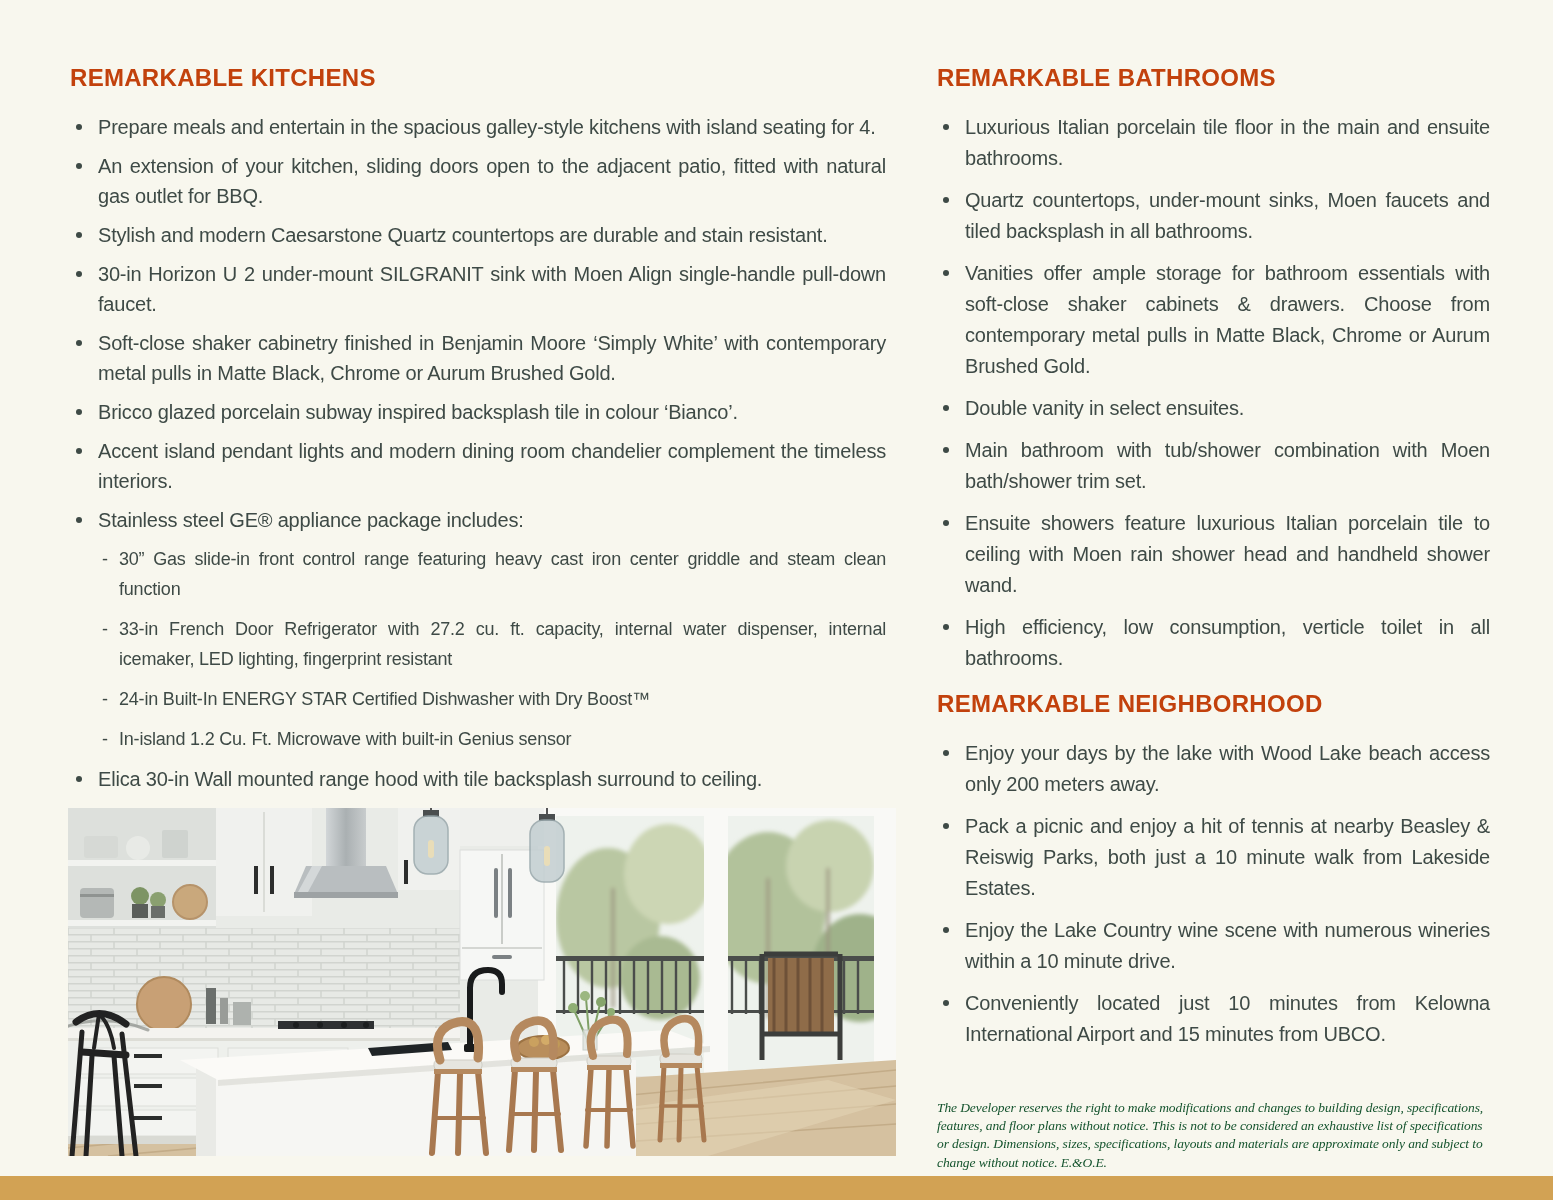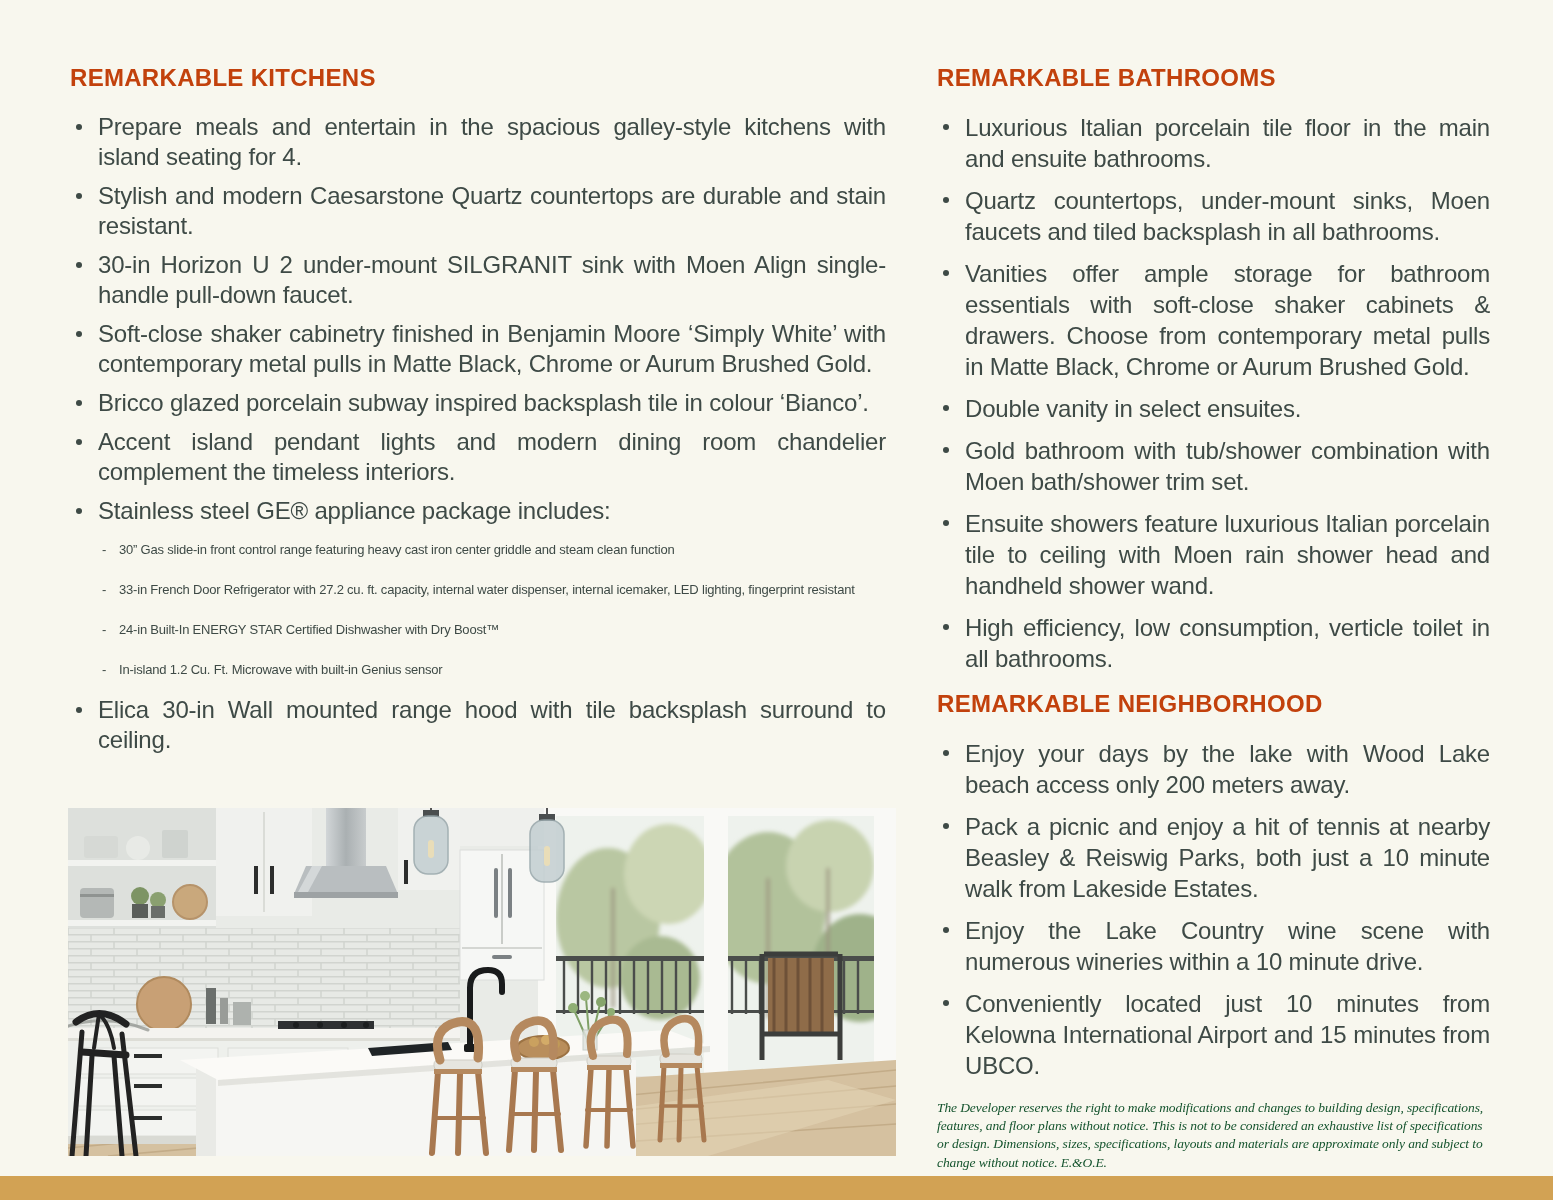--- a/index.html
+++ b/index.html
@@ -15,31 +15,31 @@
   .col-left{left:70px;width:816px;}
   .col-right{left:937px;width:553px;}
   .section-heading{
     font-size:24px;font-weight:bold;color:#c2410c;
     letter-spacing:.3px;margin:0 0 20px 0;line-height:28px;
   }
   .section-heading.second{margin-top:16px;}
   ul{list-style:none;margin:0;padding:0;}
   ul.bullets>li{
     position:relative;padding-left:28px;margin-bottom:9px;
-    font-size:24px;line-height:30px;text-align:justify;letter-spacing:-0.2px;
+    font-size:20px;line-height:30px;text-align:justify;letter-spacing:-0.2px;
   }
   ul.bullets>li::before{
     content:"";position:absolute;left:6px;top:12px;width:6px;height:6px;
     border-radius:50%;background:#3e4a46;
   }
   .col-right ul.bullets>li{margin-bottom:11px;line-height:31px;}
   ul.subs{margin:2px 0 9px 30px;}
   ul.subs>li{
     position:relative;padding-left:19px;margin-bottom:10px;
-    font-size:13px;line-height:30px;text-align:justify;letter-spacing:-0.2px;
+    font-size:18px;line-height:30px;text-align:justify;letter-spacing:-0.2px;
   }
   ul.subs>li::before{
     content:"-";position:absolute;left:2px;top:0;color:#3e4a46;
   }
   .photo{
     position:absolute;left:68px;top:808px;width:828px;height:348px;
     overflow:hidden;background:#e9ebe7;
   }
   .disclaimer{
     position:absolute;left:937px;top:1085px;width:556px;
@@ -51,20 +51,21 @@
     background:#d2a254;
   }
 </style>
 </head>
 <body>
 
 <div class="col col-left">
   <h2 class="section-heading">REMARKABLE KITCHENS</h2>
   <ul class="bullets">
     <li>Prepare meals and entertain in the spacious galley-style kitchens with island seating for 4.</li>
+    <li>An extension of your kitchen, sliding doors open to the adjacent patio, fitted with natural gas outlet for BBQ.</li>
     <li>Stylish and modern Caesarstone Quartz countertops are durable and stain resistant.</li>
     <li>30-in Horizon U 2 under-mount SILGRANIT sink with Moen Align single-handle pull-down faucet.</li>
     <li>Soft-close shaker cabinetry finished in Benjamin Moore ‘Simply White’ with contemporary metal pulls in Matte Black, Chrome or Aurum Brushed Gold.</li>
     <li>Bricco glazed porcelain subway inspired backsplash tile in colour ‘Bianco’.</li>
     <li>Accent island pendant lights and modern dining room chandelier complement the timeless interiors.</li>
     <li>Stainless steel GE® appliance package includes:</li>
   </ul>
   <ul class="subs">
     <li>30” Gas slide-in front control range featuring heavy cast iron center griddle and steam clean function</li>
     <li>33-in French Door Refrigerator with 27.2 cu. ft. capacity, internal water dispenser, internal icemaker, LED lighting, fingerprint resistant</li>
@@ -76,21 +77,21 @@
   </ul>
 </div>
 
 <div class="col col-right">
   <h2 class="section-heading">REMARKABLE BATHROOMS</h2>
   <ul class="bullets">
     <li>Luxurious Italian porcelain tile floor in the main and ensuite bathrooms.</li>
     <li>Quartz countertops, under-mount sinks, Moen faucets and tiled backsplash in all bathrooms.</li>
     <li>Vanities offer ample storage for bathroom essentials with soft-close shaker cabinets &amp; drawers. Choose from contemporary metal pulls in Matte Black, Chrome or Aurum Brushed Gold.</li>
     <li>Double vanity in select ensuites.</li>
-    <li>Gold bathroom with tub/shower combination with Moen bath/shower trim set.</li>
+    <li>Main bathroom with tub/shower combination with Moen bath/shower trim set.</li>
     <li>Ensuite showers feature luxurious Italian porcelain tile to ceiling with Moen rain shower head and handheld shower wand.</li>
     <li>High efficiency, low consumption, verticle toilet in all bathrooms.</li>
   </ul>
   <h2 class="section-heading second">REMARKABLE NEIGHBORHOOD</h2>
   <ul class="bullets">
     <li>Enjoy your days by the lake with Wood Lake beach access only 200 meters away.</li>
     <li>Pack a picnic and enjoy a hit of tennis at nearby Beasley &amp; Reiswig Parks, both just a 10 minute walk from Lakeside Estates.</li>
     <li>Enjoy the Lake Country wine scene with numerous wineries within a 10 minute drive.</li>
     <li>Conveniently located just 10 minutes from Kelowna International Airport and 15 minutes from UBCO.</li>
   </ul>

